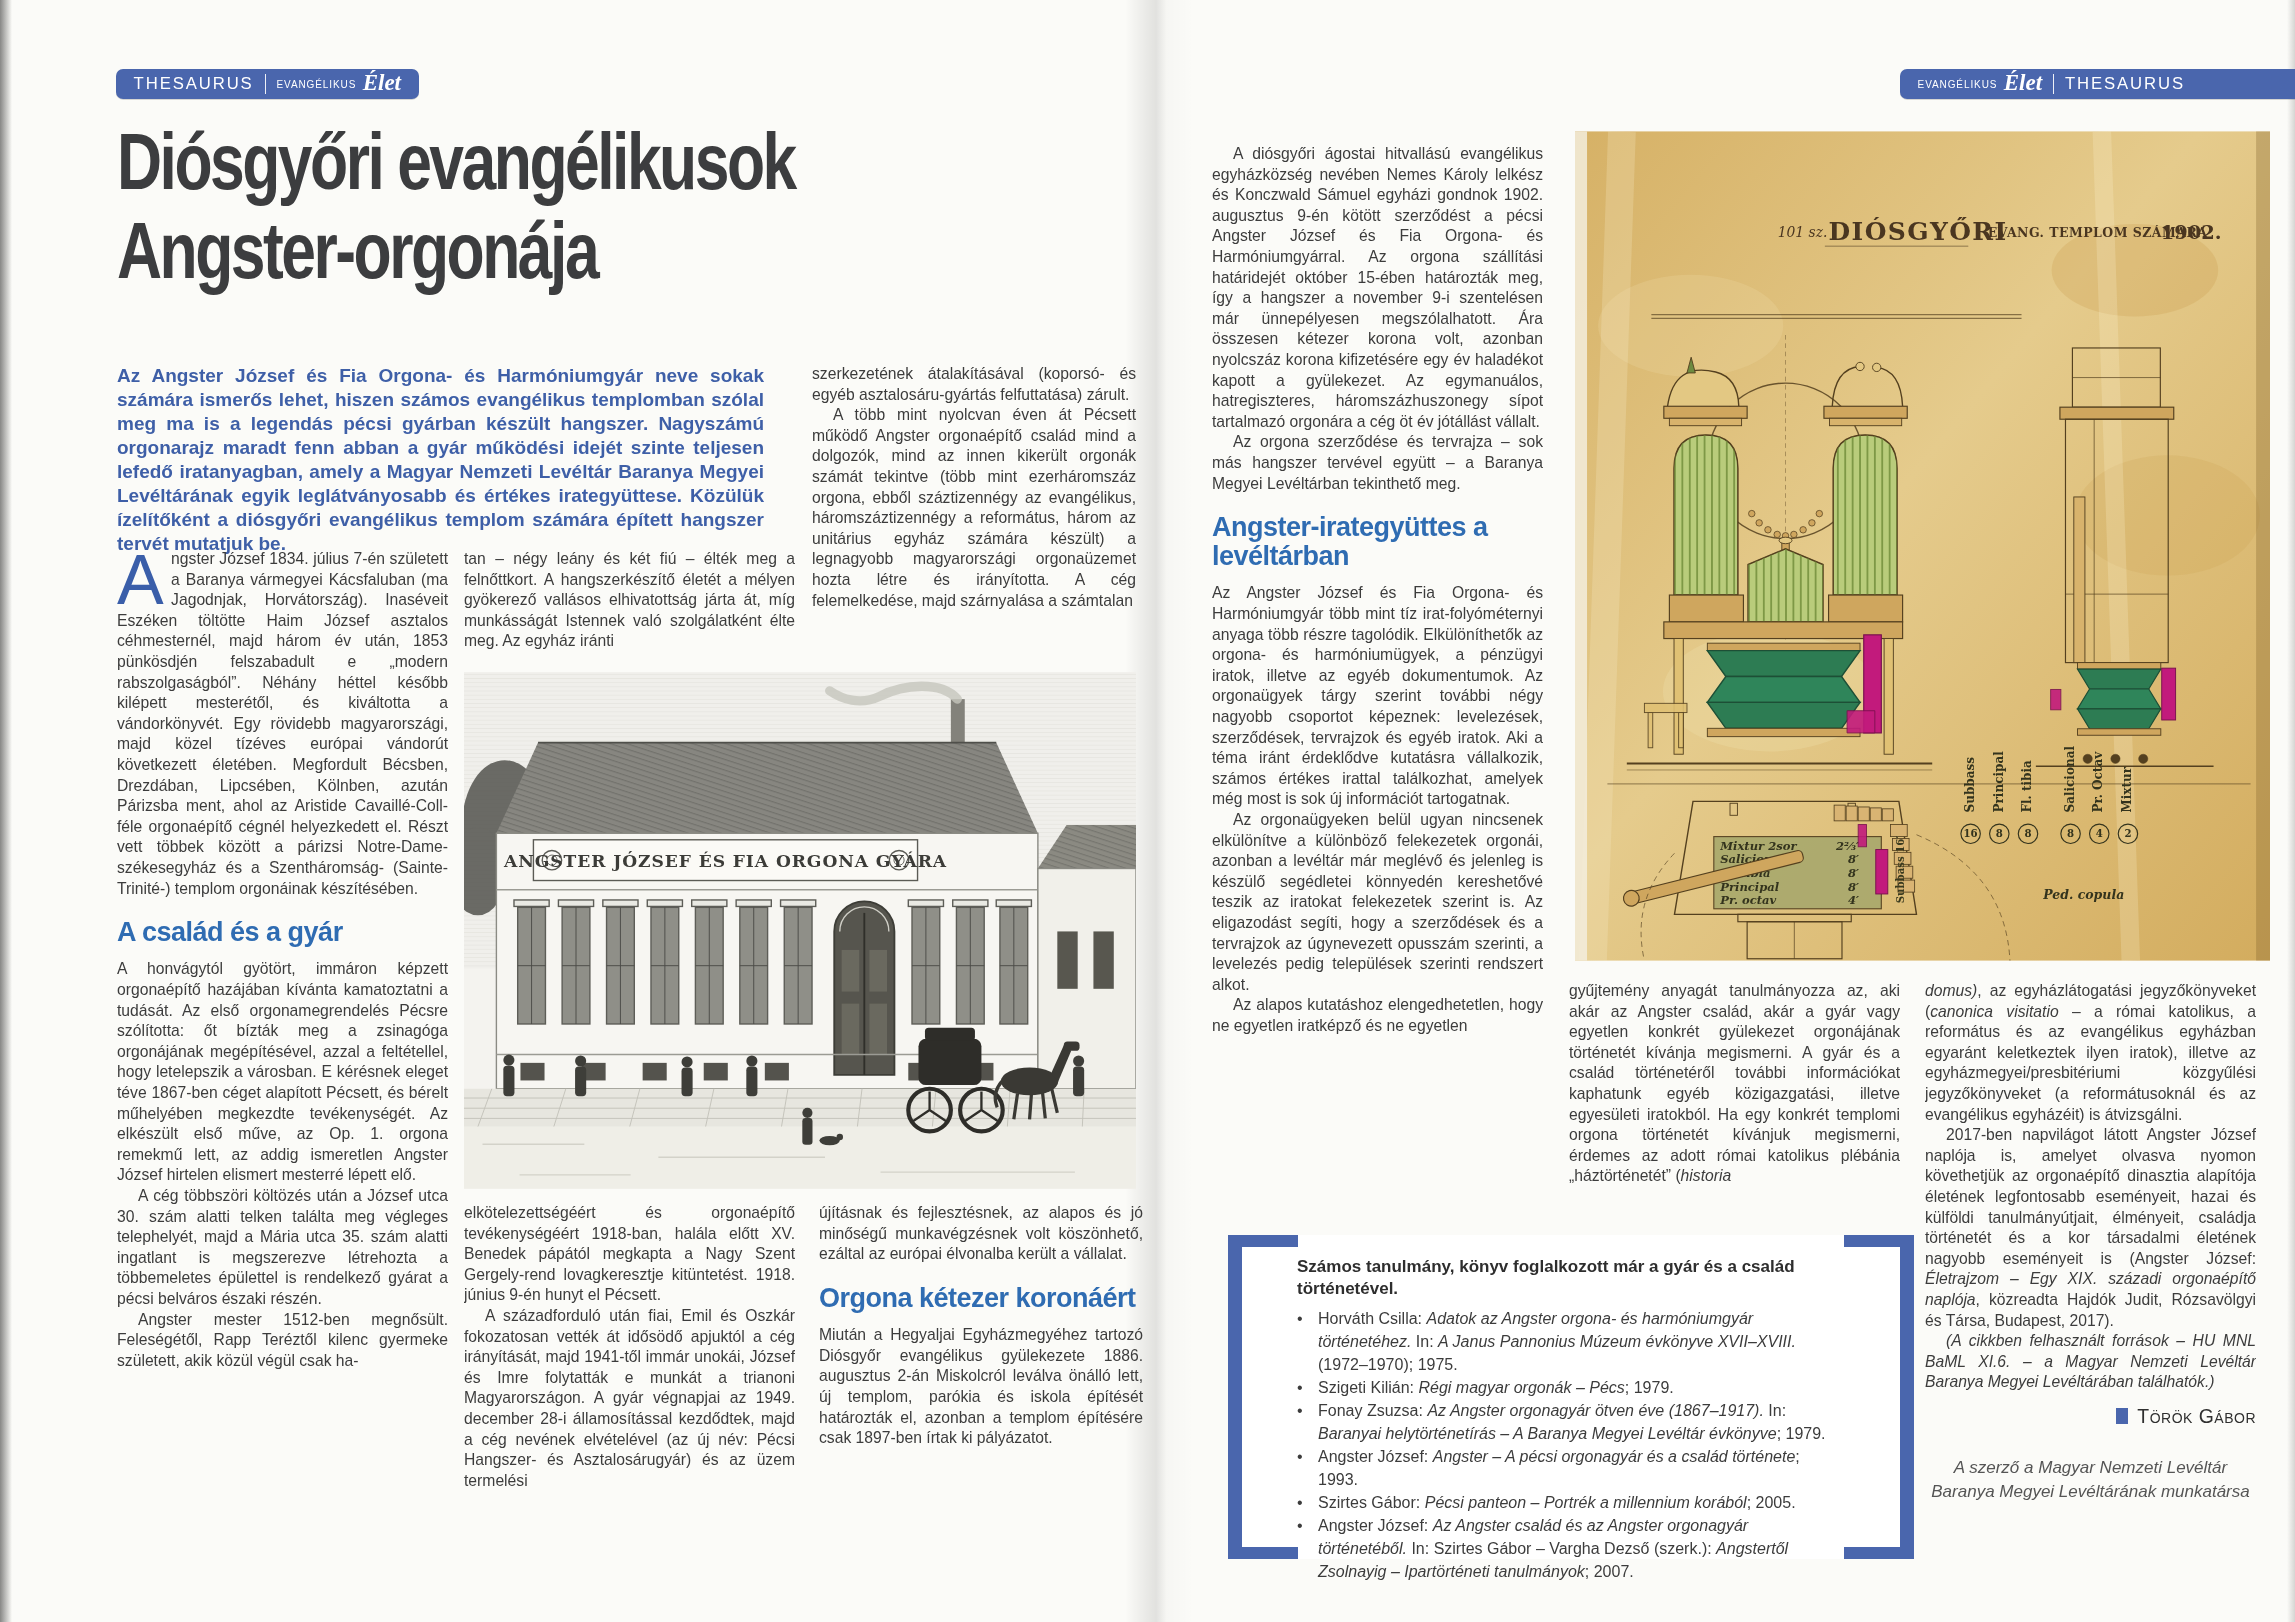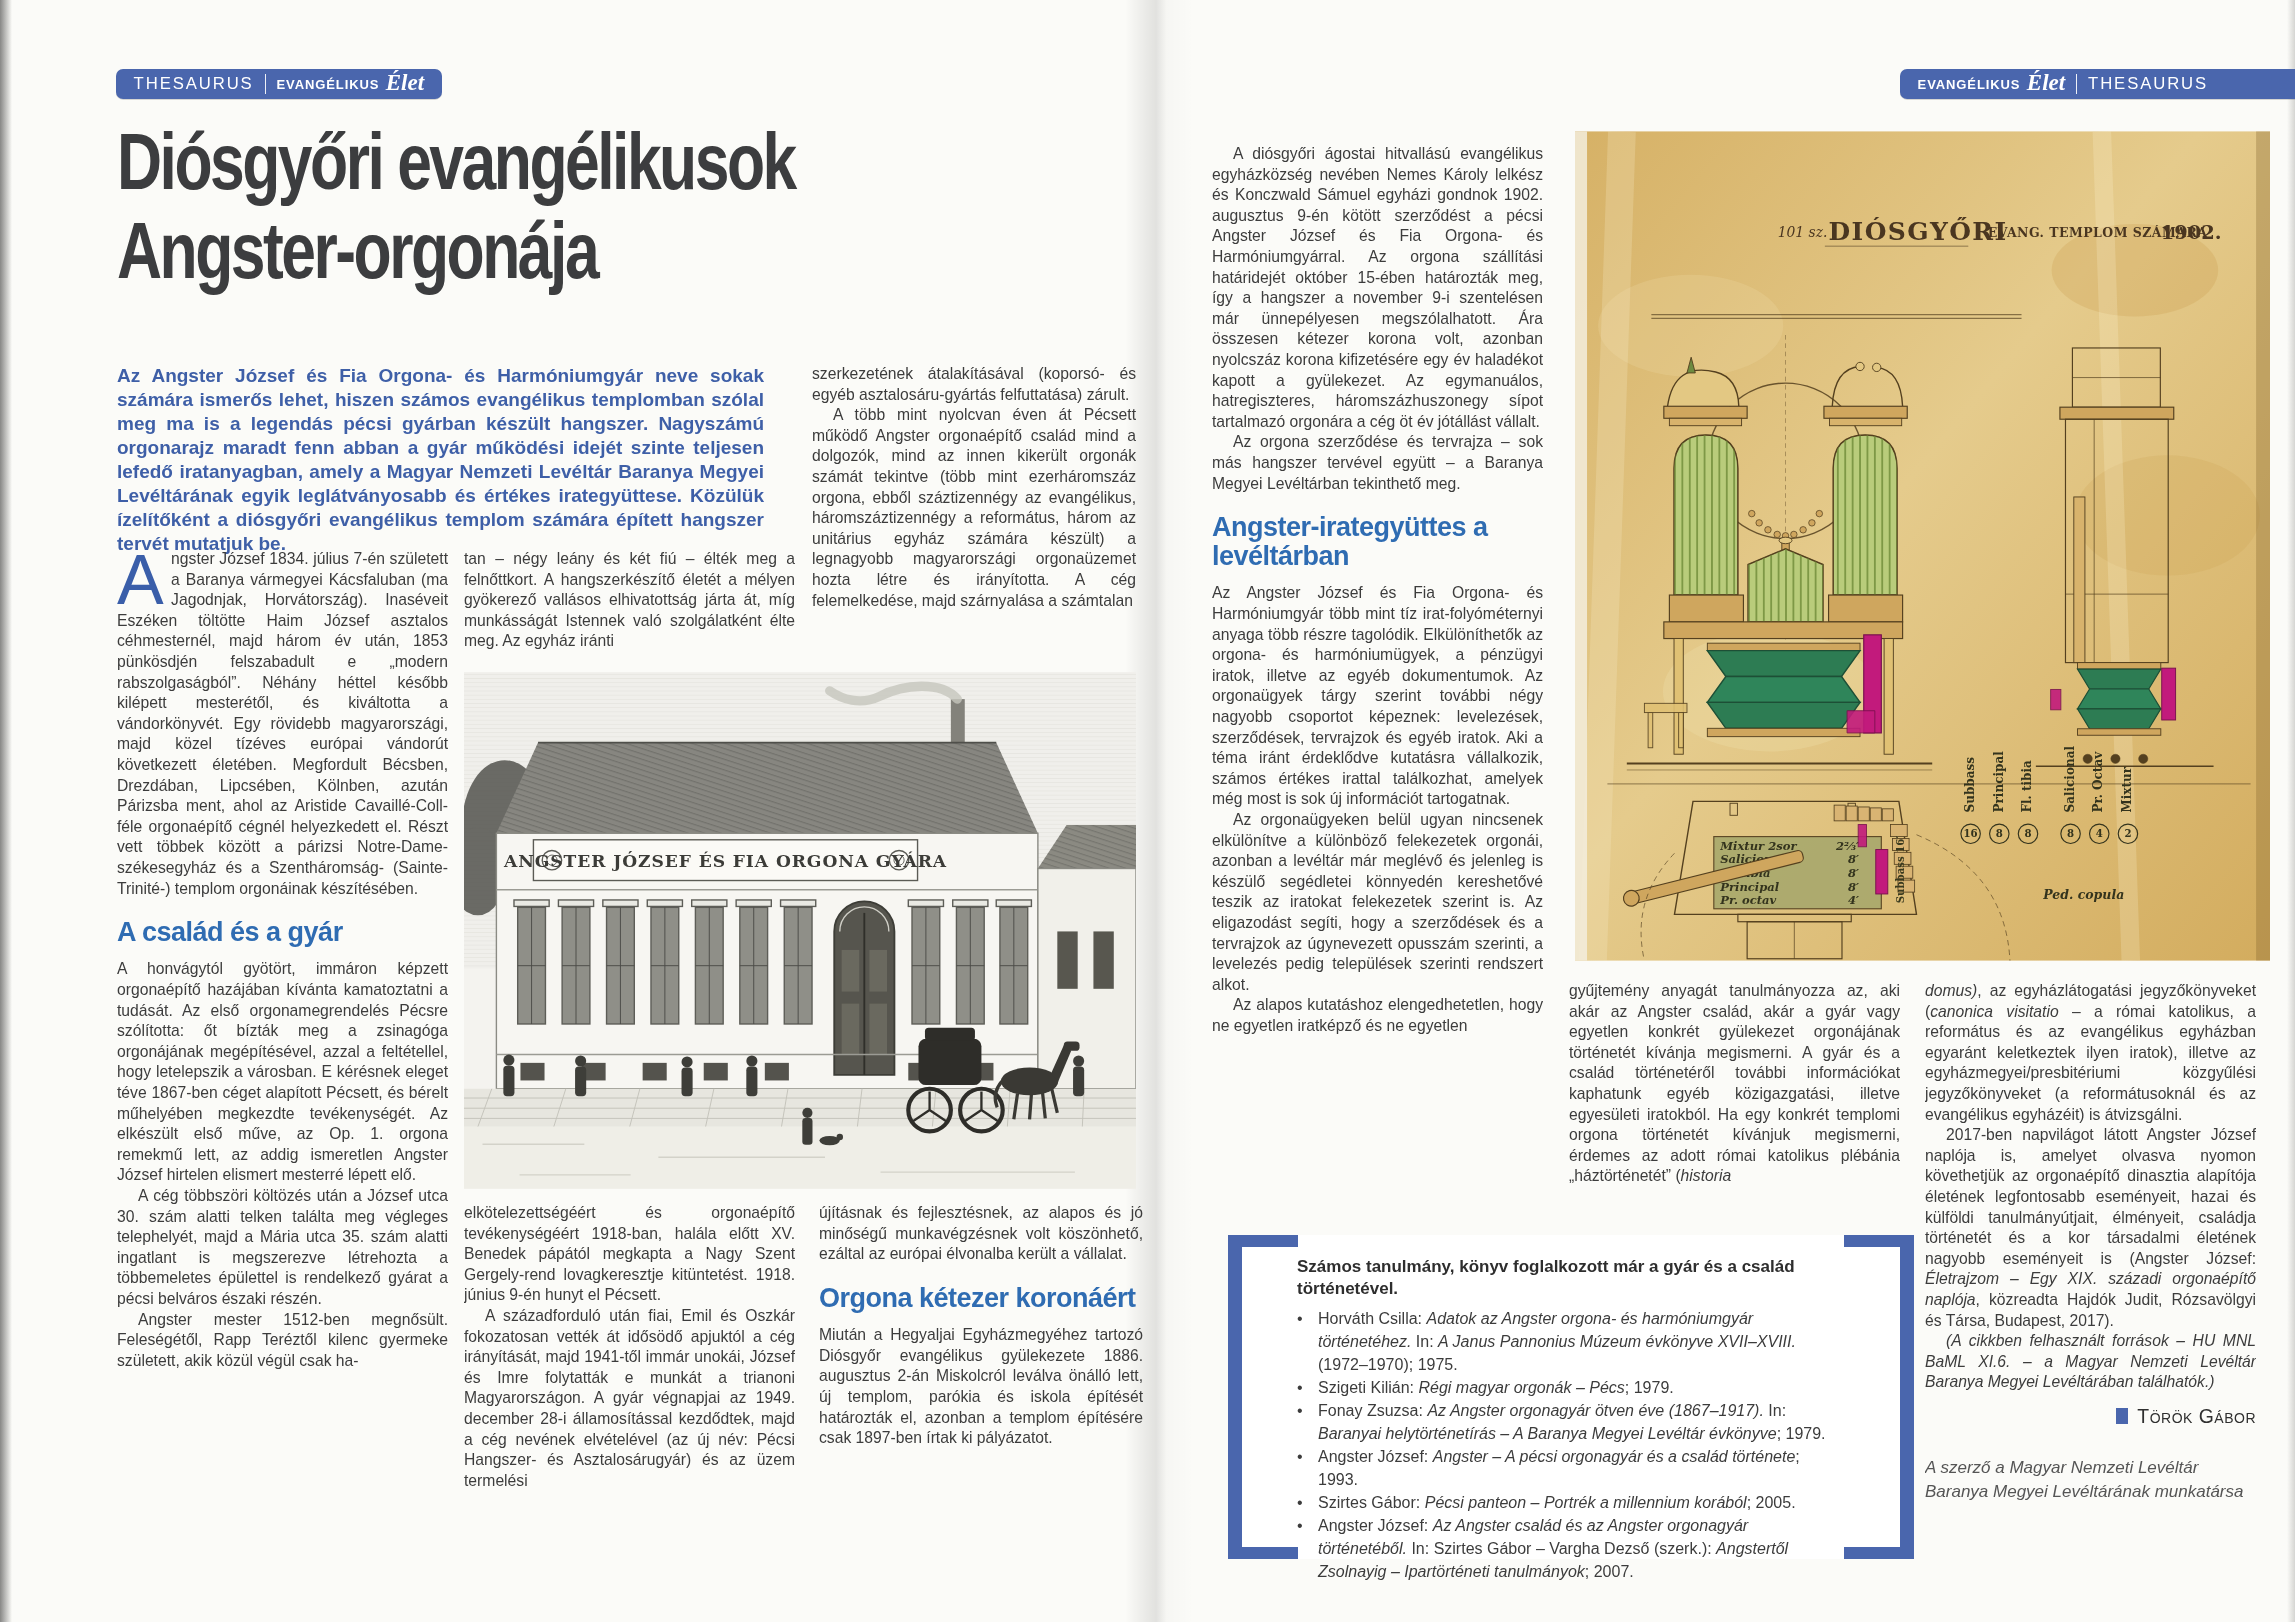--- a/index.html
+++ b/index.html
@@ -16,21 +16,21 @@
     background:linear-gradient(to left,rgba(40,40,40,.18),rgba(40,40,40,0));}
   .spine{position:absolute;left:1125px;top:0;bottom:0;width:69px;
     background:linear-gradient(to right,rgba(0,0,0,0),rgba(0,0,0,.10) 45%,rgba(0,0,0,.02) 60%,rgba(0,0,0,0));}
 
   
   .badge{position:absolute;height:30px;background:#4a66ad;color:#fff;
     display:flex;align-items:center;gap:11px;padding:0 17.6px;border-radius:7px;
     box-shadow:0 0.9px 0 rgba(0,0,0,.15);}
   .badge .ths{font-size:16.7px;font-weight:400;letter-spacing:1.9px;}
   .badge .sep{width:0.9px;height:19.4px;background:rgba(255,255,255,.9);}
-  .badge .ev{font-size:13px;font-weight:700;letter-spacing:0.9px;}
+  .badge .ev{font-size:10px;font-weight:400;letter-spacing:0.9px;}
   .badge .elet{font-family:"Liberation Serif",serif;font-style:italic;font-weight:700;
     font-size:23px;margin-left:-4.6px;transform:translateY(-1.4px);}
   .badge-left{left:116px;top:69px;}
   .badge-right{left:1900px;top:69px;right:0;border-radius:7px 0 0 7px;}
 
   
   .title{position:absolute;left:117px;top:117px;color:#3c3d3f;
     font-weight:700;font-size:80px;line-height:89px;letter-spacing:-3.2px;
     transform:scaleX(.78);transform-origin:left top;white-space:nowrap;}
   .lead{position:absolute;left:117px;top:364px;width:647px;
@@ -74,21 +74,21 @@
   .bib-content{position:absolute;left:69px;right:76px;top:21px;}
   .bib-heading{font-weight:700;font-size:17px;line-height:22px;color:#2e2e2e;margin:0 0 7.4px 0;}
   .bib-list{margin:0;padding:0;list-style:none;font-size:16px;line-height:23px;color:#3c3c3c;}
   .bib-list li{padding-left:21px;text-indent:-21px;margin:0;}
   .bib-list li .bullet{display:inline-block;width:21px;text-indent:0;}
 
   
   .byline{display:flex;justify-content:flex-end;align-items:center;gap:9.3px;
     margin-top:13px;font-size:19.4px;color:#2f2f2f;font-variant-caps:small-caps;letter-spacing:0.5px;}
   .byline-square{width:12px;height:15.7px;background:#4a66ad;}
-  .credit{margin-top:30px;text-align:left;font-style:italic;font-size:17px;
+  .credit{margin-top:30px;text-align:center;font-style:italic;font-size:17px;
     line-height:24px;color:#555;}
 
   
   .footer{position:absolute;top:1645px;display:flex;align-items:center;gap:8px;
     font-size:14.4px;letter-spacing:0.5px;color:#7b7b78;white-space:nowrap;}
   .footer .pg{font-size:17px;font-weight:700;color:#2e2e2e;letter-spacing:0;}
   .footer .fdiv{width:0.9px;height:21px;background:#b9b9b4;}
   .footer-left{left:117px;}
   .footer-right{right:106px;}
 </style>

